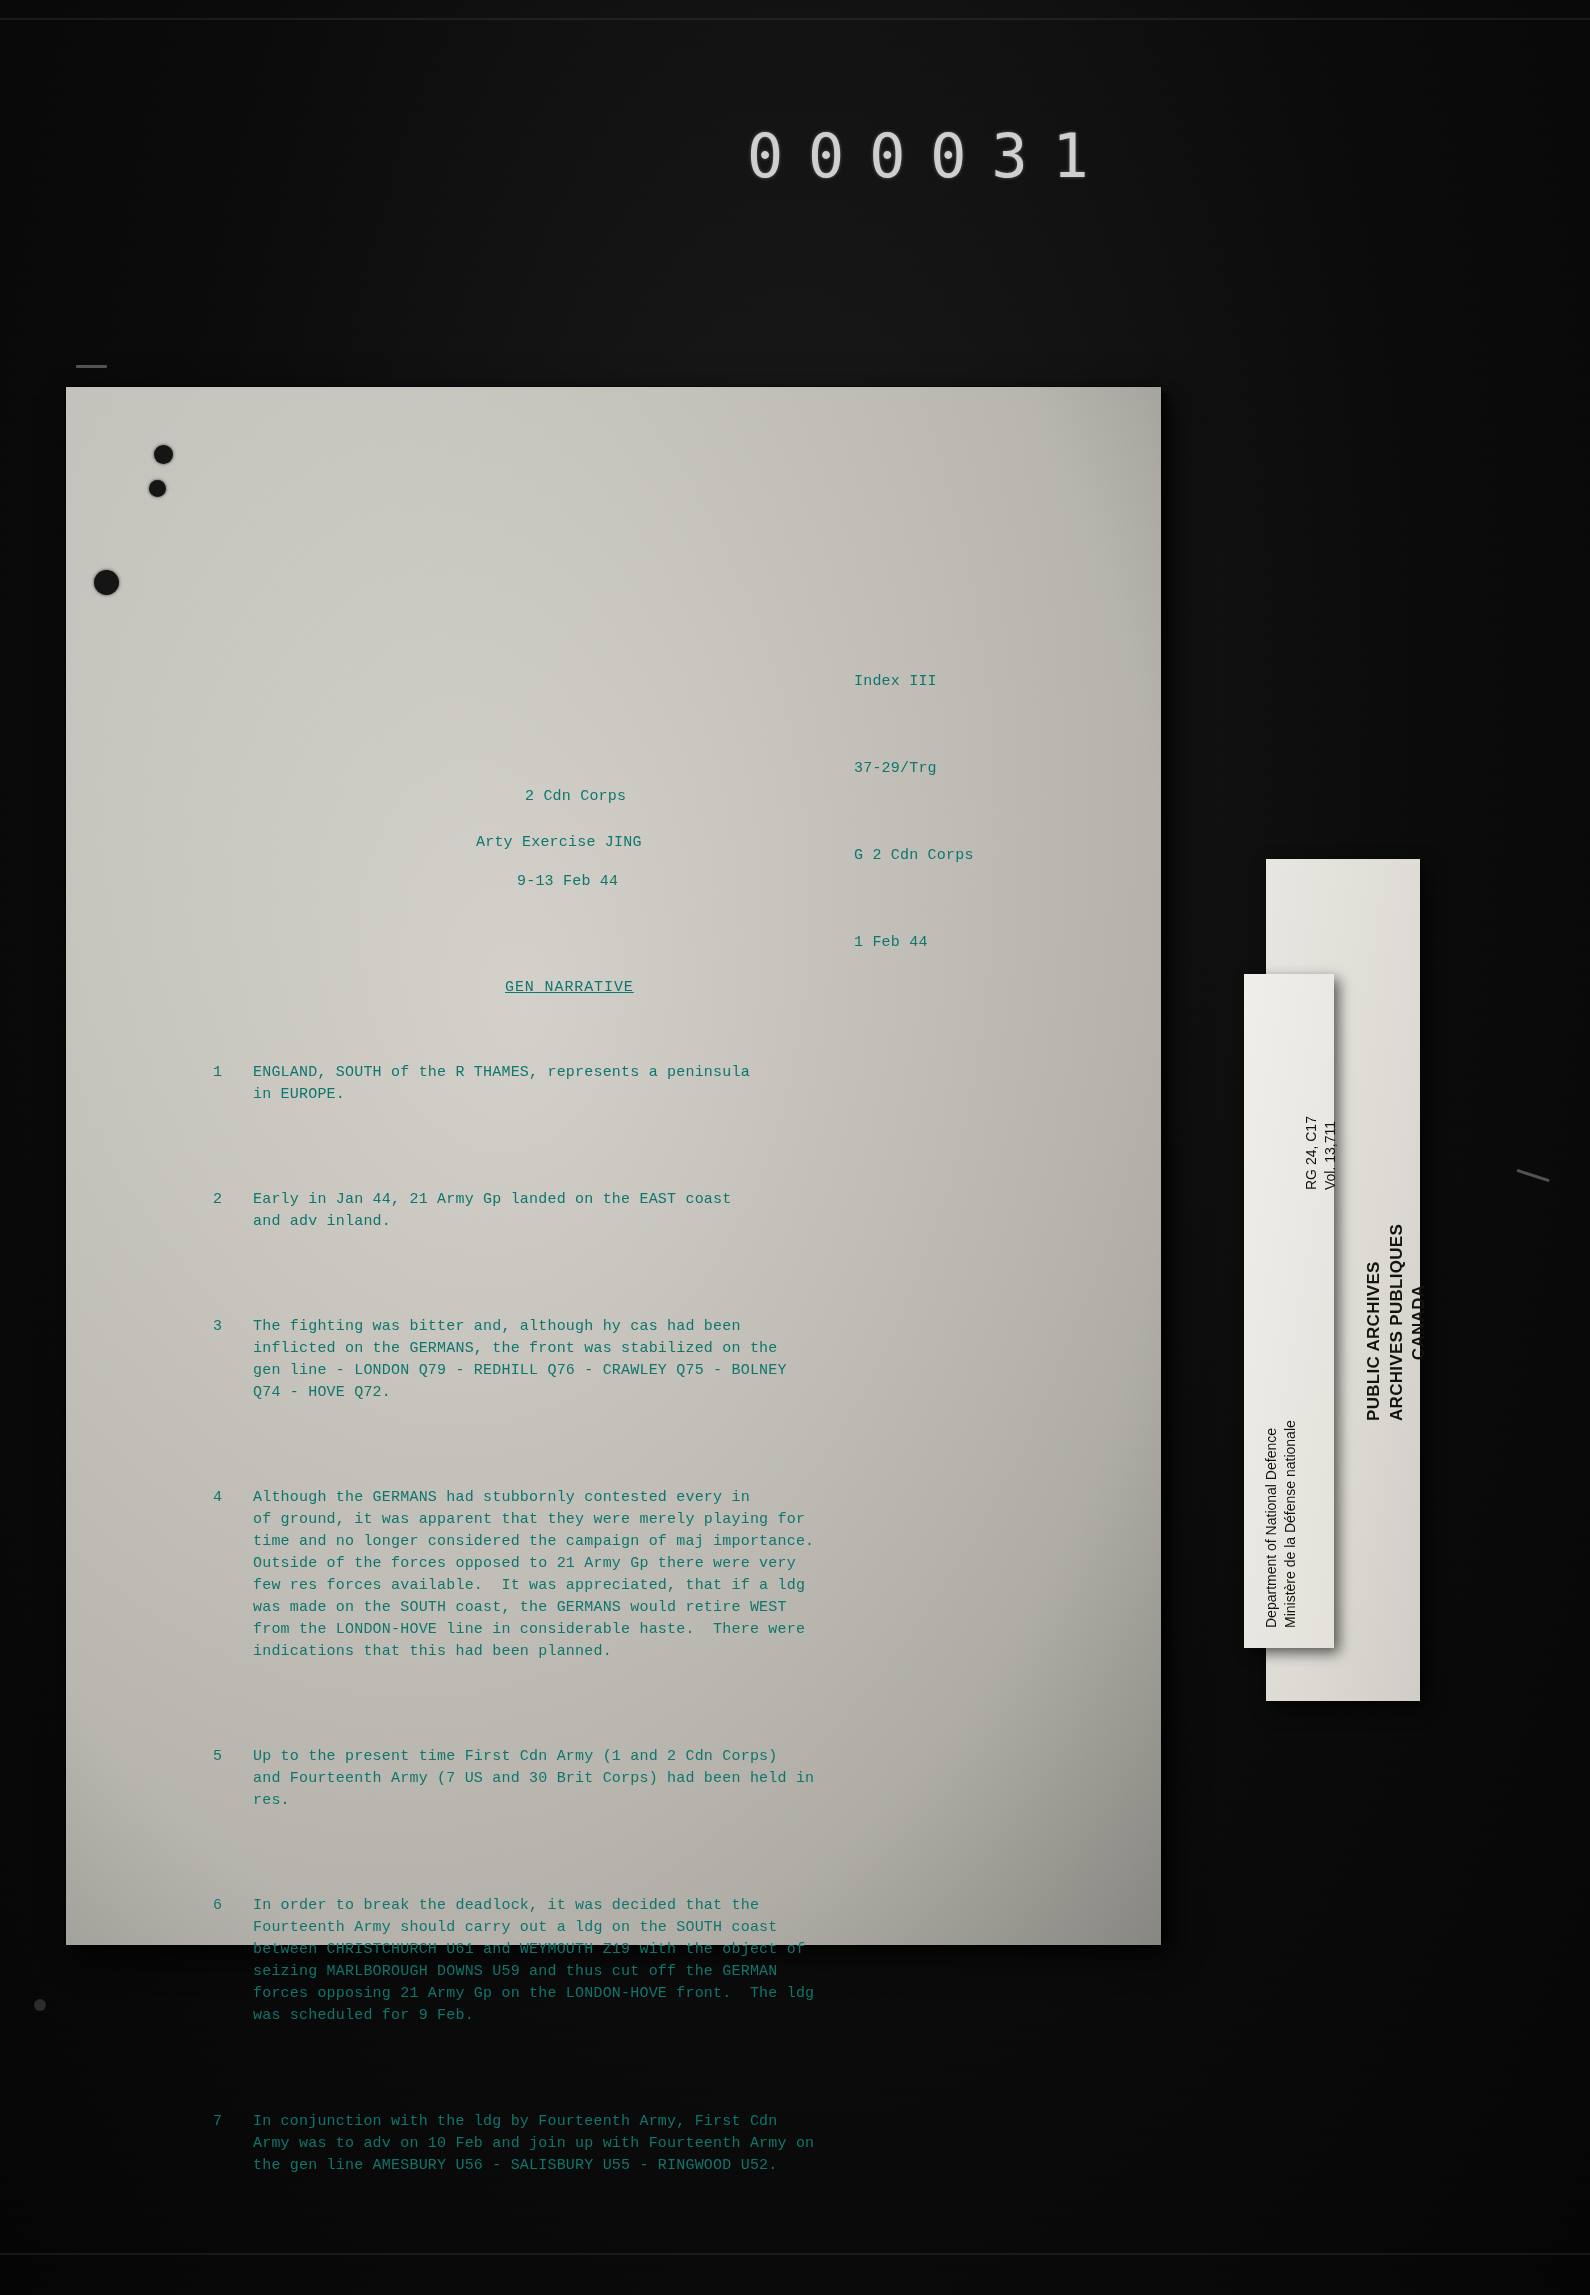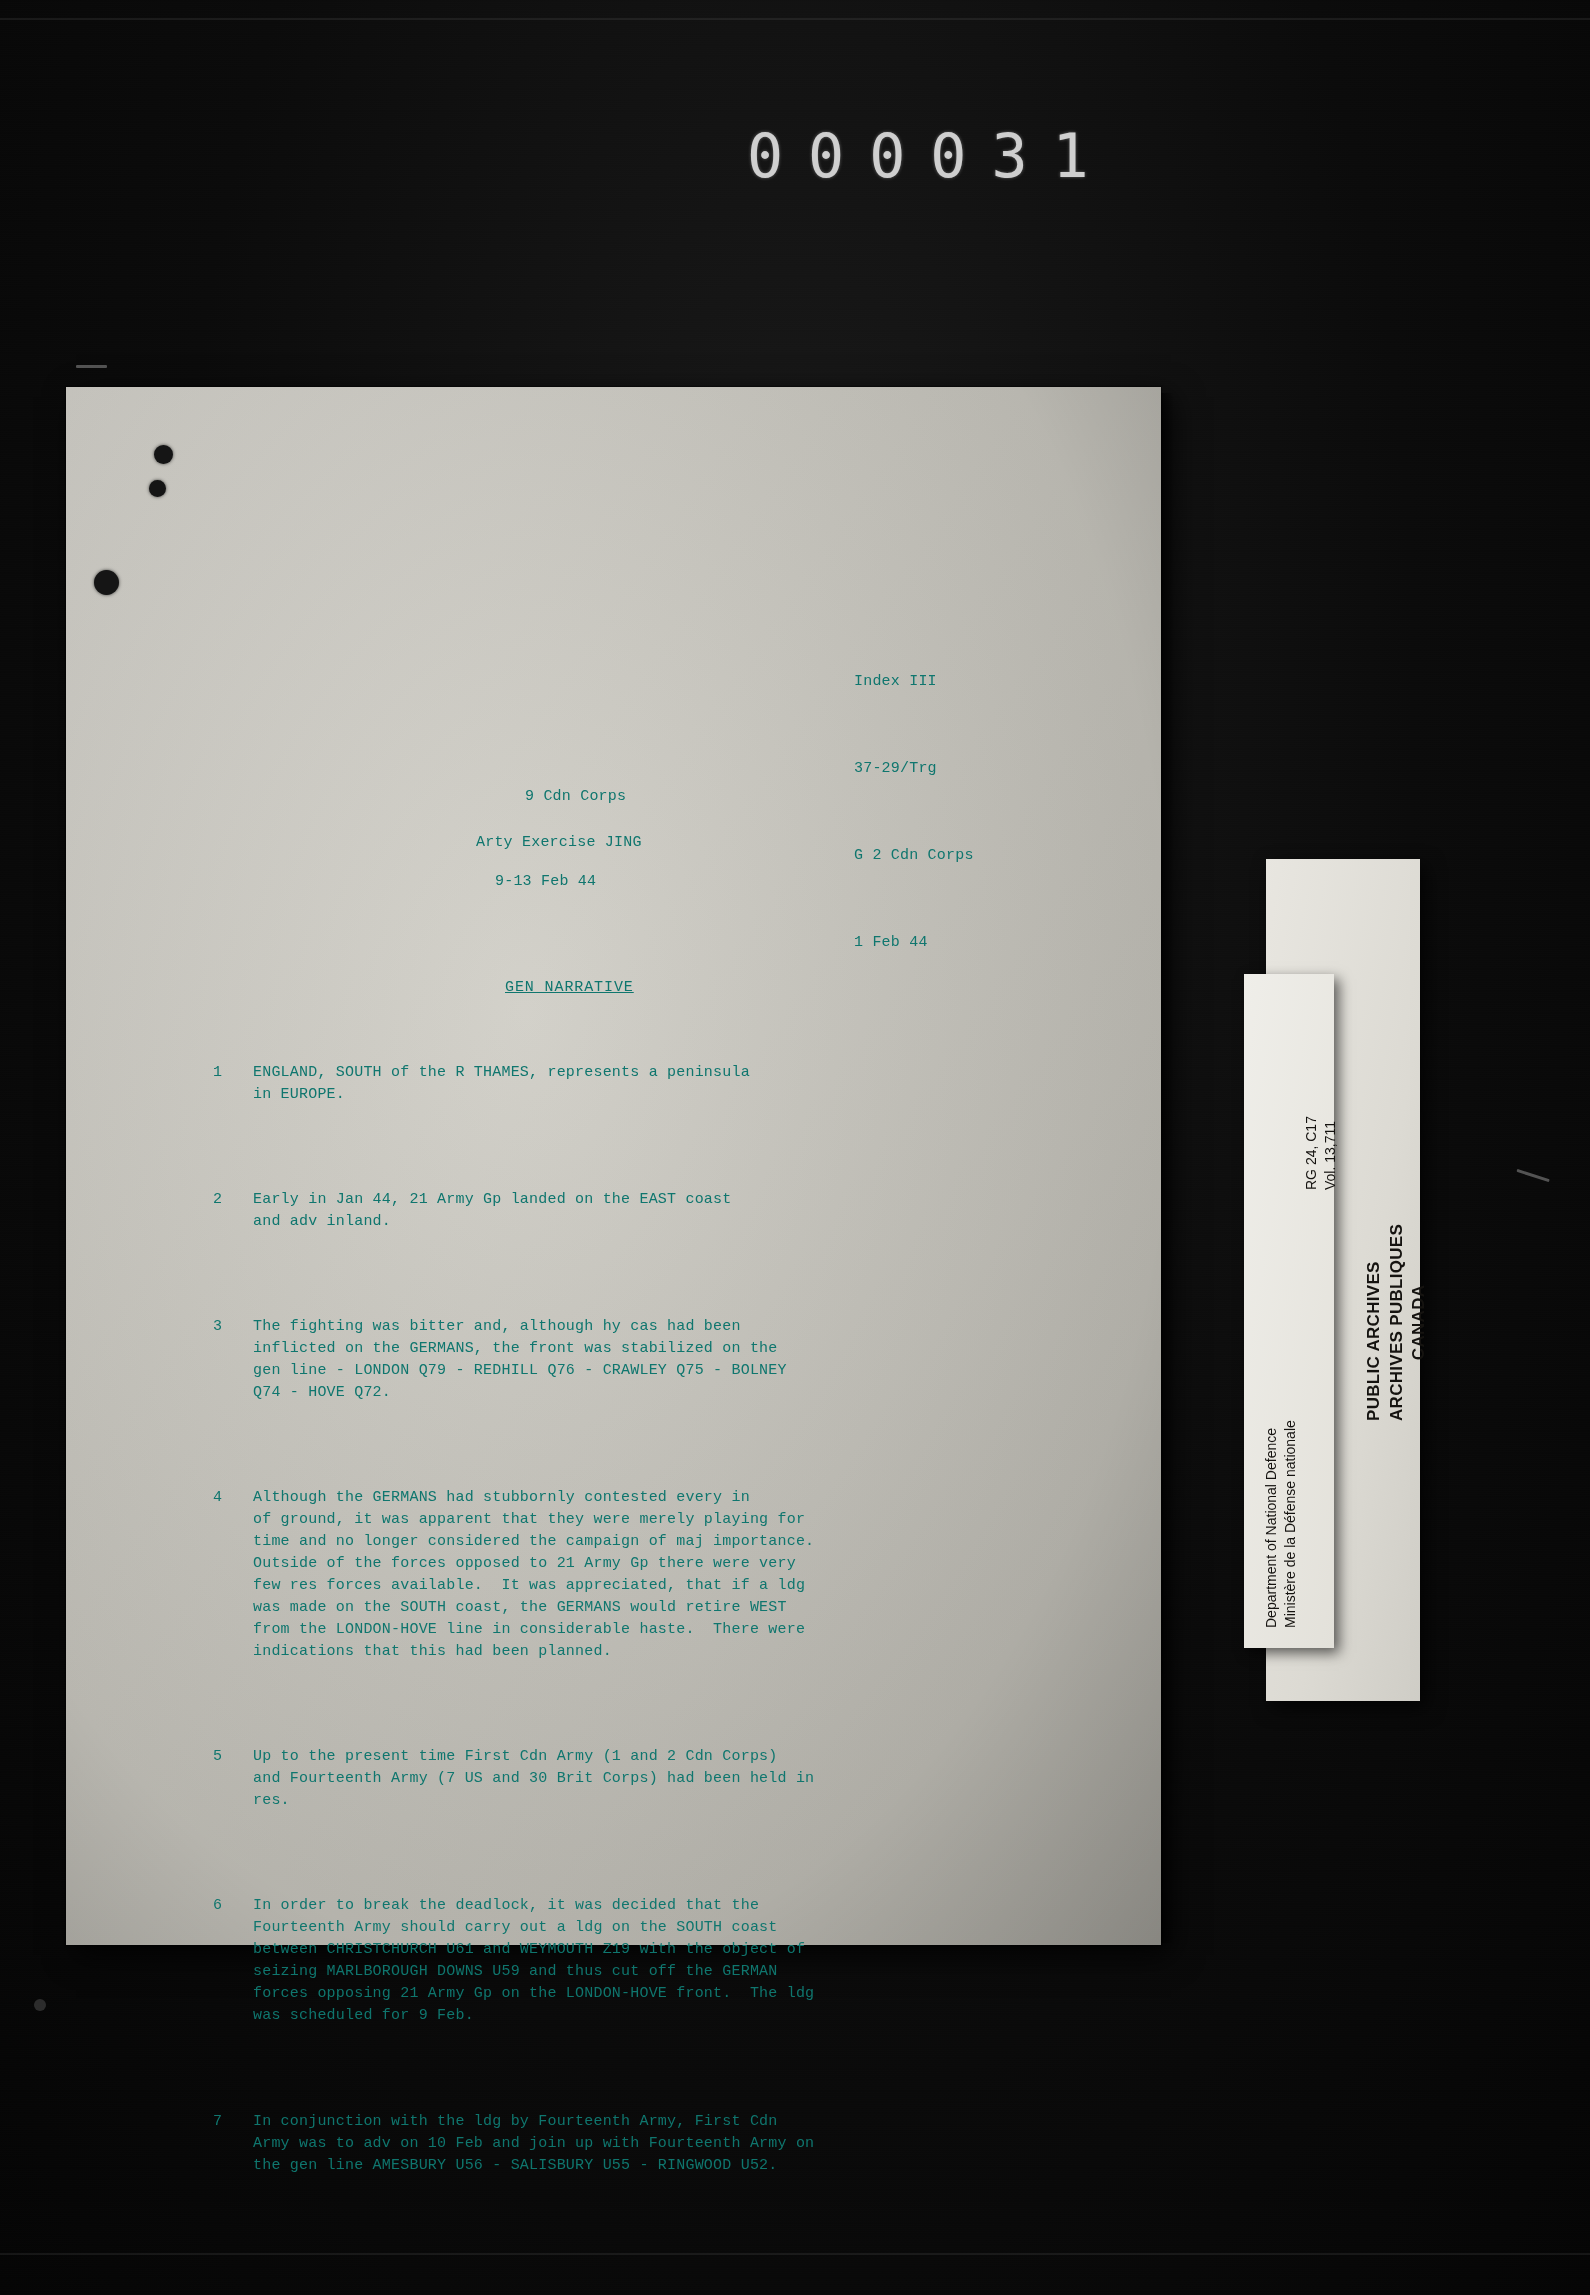--- a/index.html
+++ b/index.html
@@ -97,21 +97,21 @@
     font-family: "Liberation Mono", "DejaVu Sans Mono", monospace;
     font-size: 15px;
     line-height: 22.5px;
     letter-spacing: 0.2px;
     white-space: pre;
   }
 
   .ref-block { left: 854px; top: 609px; line-height: 29px; }
   .h1 { left: 525px; top: 786px; }
   .h2 { left: 476px; top: 832px; }
-  .h3 { left: 495px; top: 871px; }
+  .h3 { left: 517px; top: 871px; }
 
   .gen-narrative {
     left: 505px;
     top: 929px;
     text-decoration: underline;
     letter-spacing: 0.9px;
     margin-top: 48px;
   }
 
   .body-block {
@@ -210,21 +210,21 @@
 <div class="hole hole-b"></div>
 <div class="hole hole-c"></div>
 
 <div class="typed ref-block">
   <div>Index III</div>
   <div>37-29/Trg</div>
   <div>G 2 Cdn Corps</div>
   <div>1 Feb 44</div>
 </div>
 
-<div class="typed h1">9 Cdn Corps</div>
+<div class="typed h1">2 Cdn Corps</div>
 <div class="typed h2">Arty Exercise JING</div>
 <div class="typed h3">9-13 Feb 44</div>
 <div class="typed gen-narrative">GEN NARRATIVE</div>
 
 <div class="typed body-block">
 
   <div class="para">
     <div class="para-num">1</div>
     <div class="para-text">ENGLAND, SOUTH of the R THAMES, represents a peninsula
 in EUROPE.</div>

